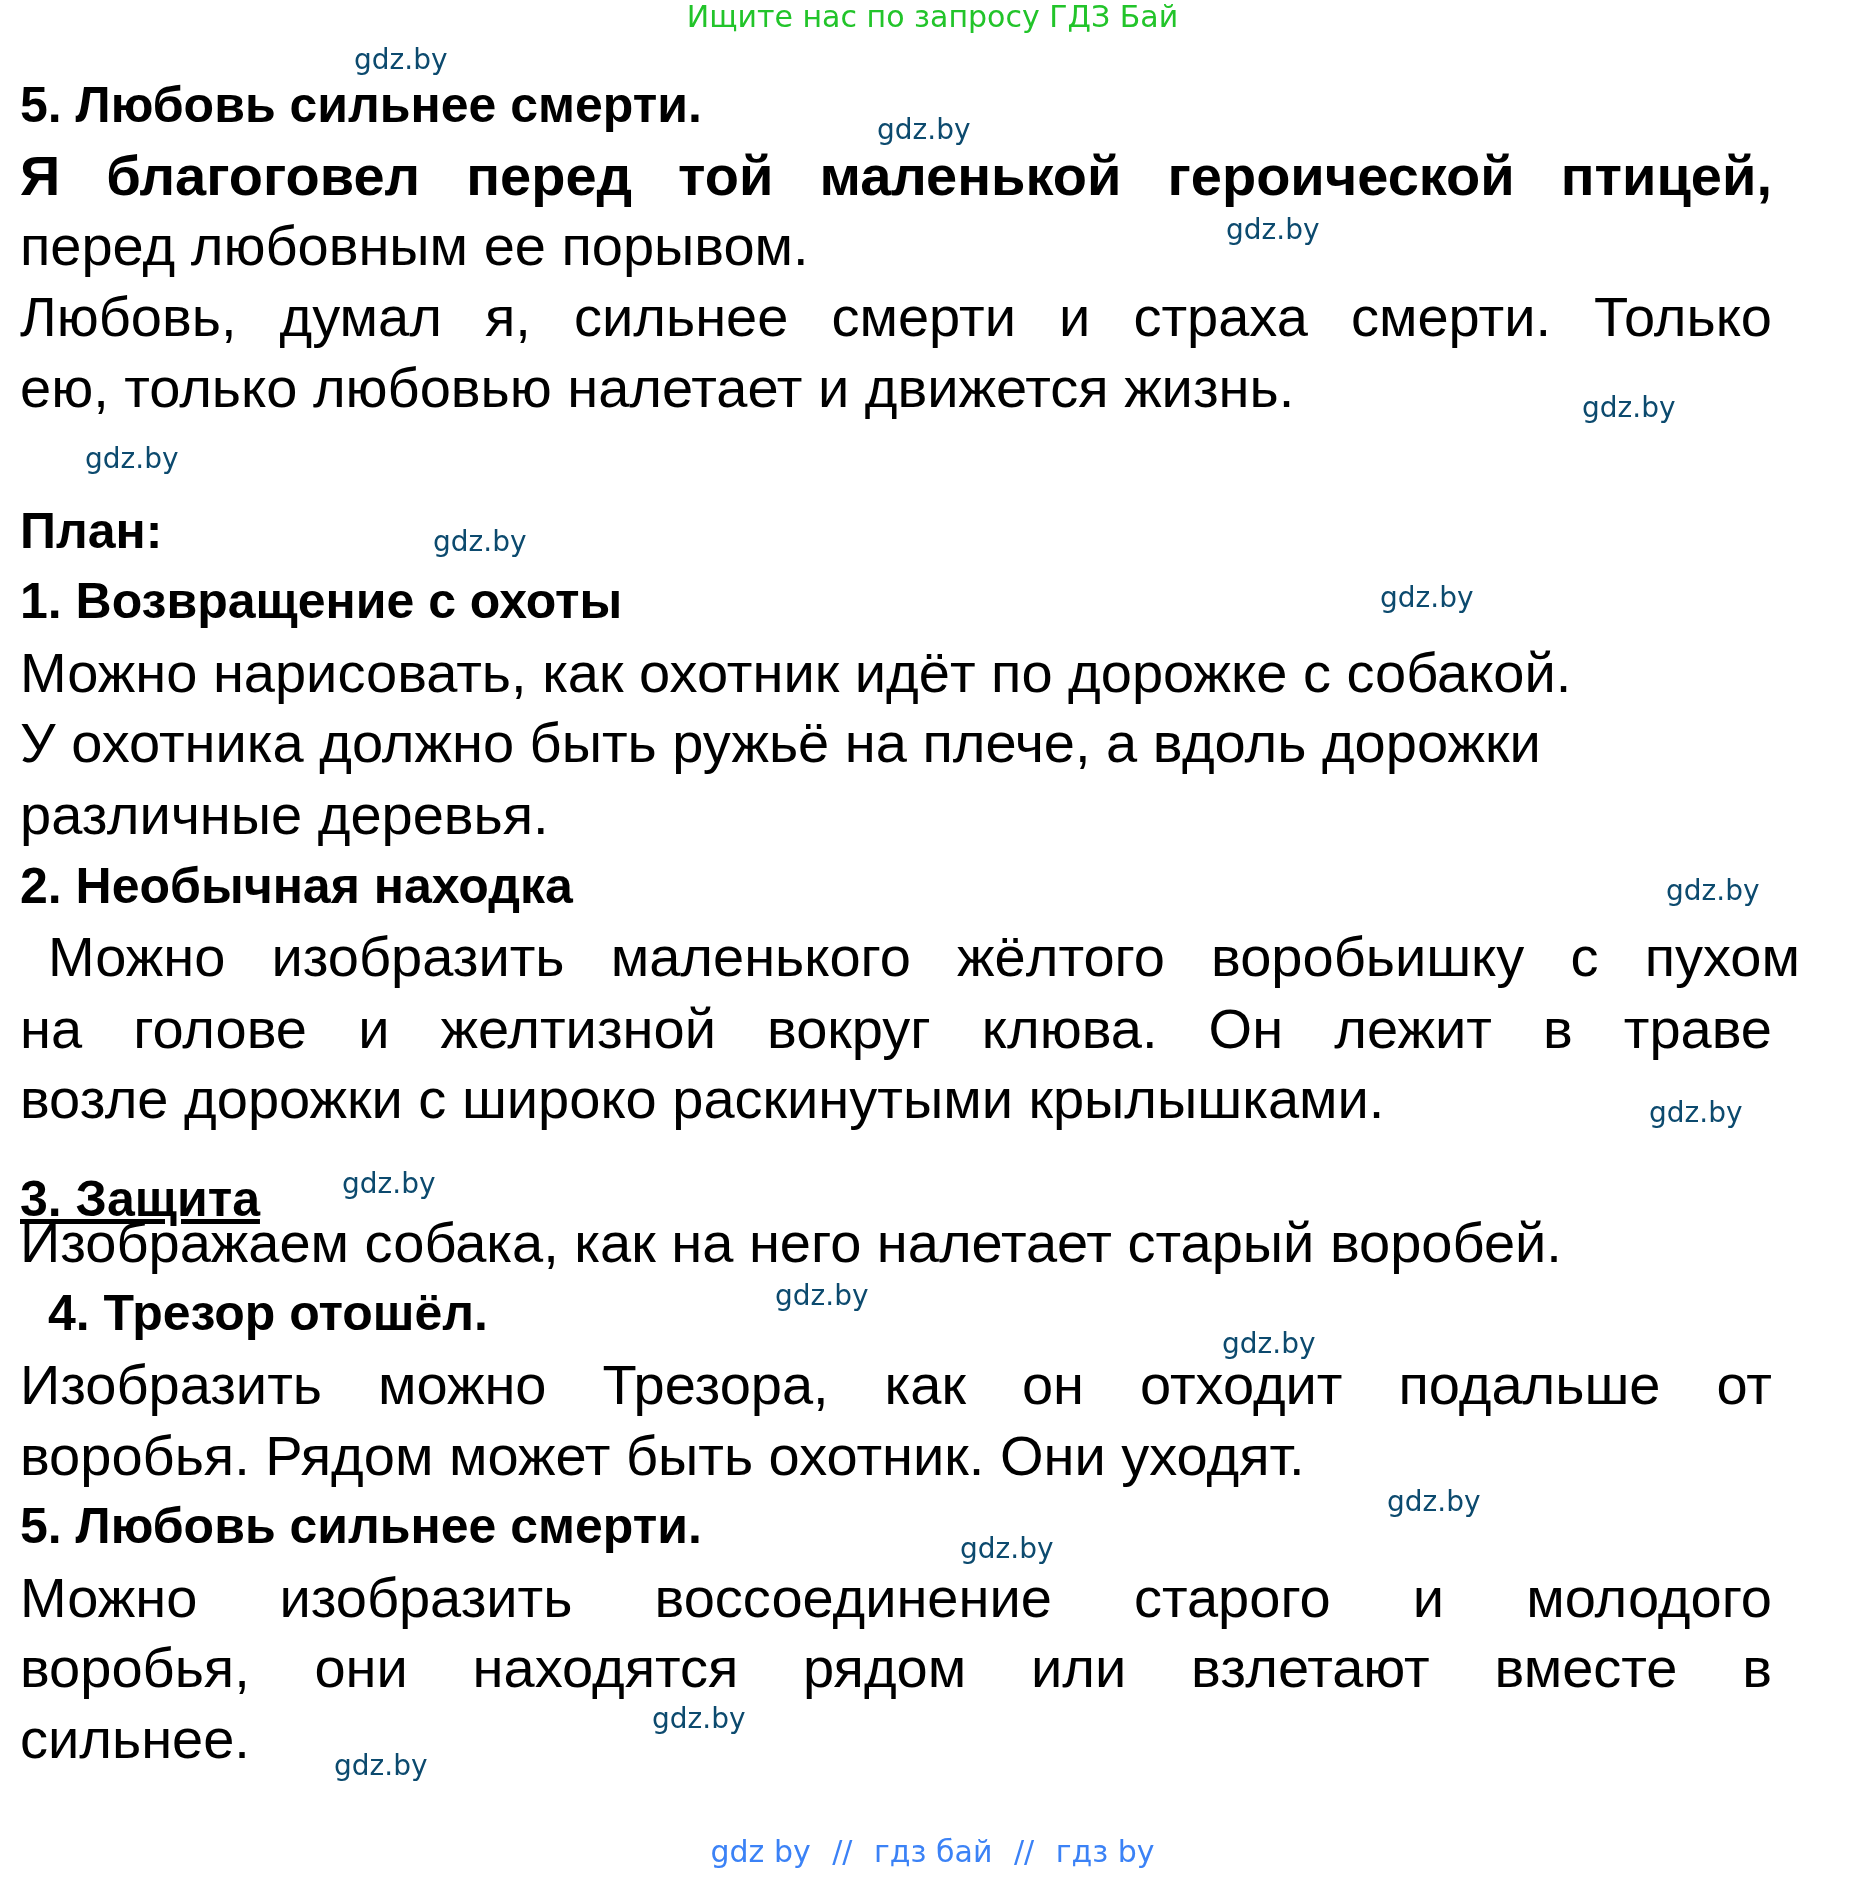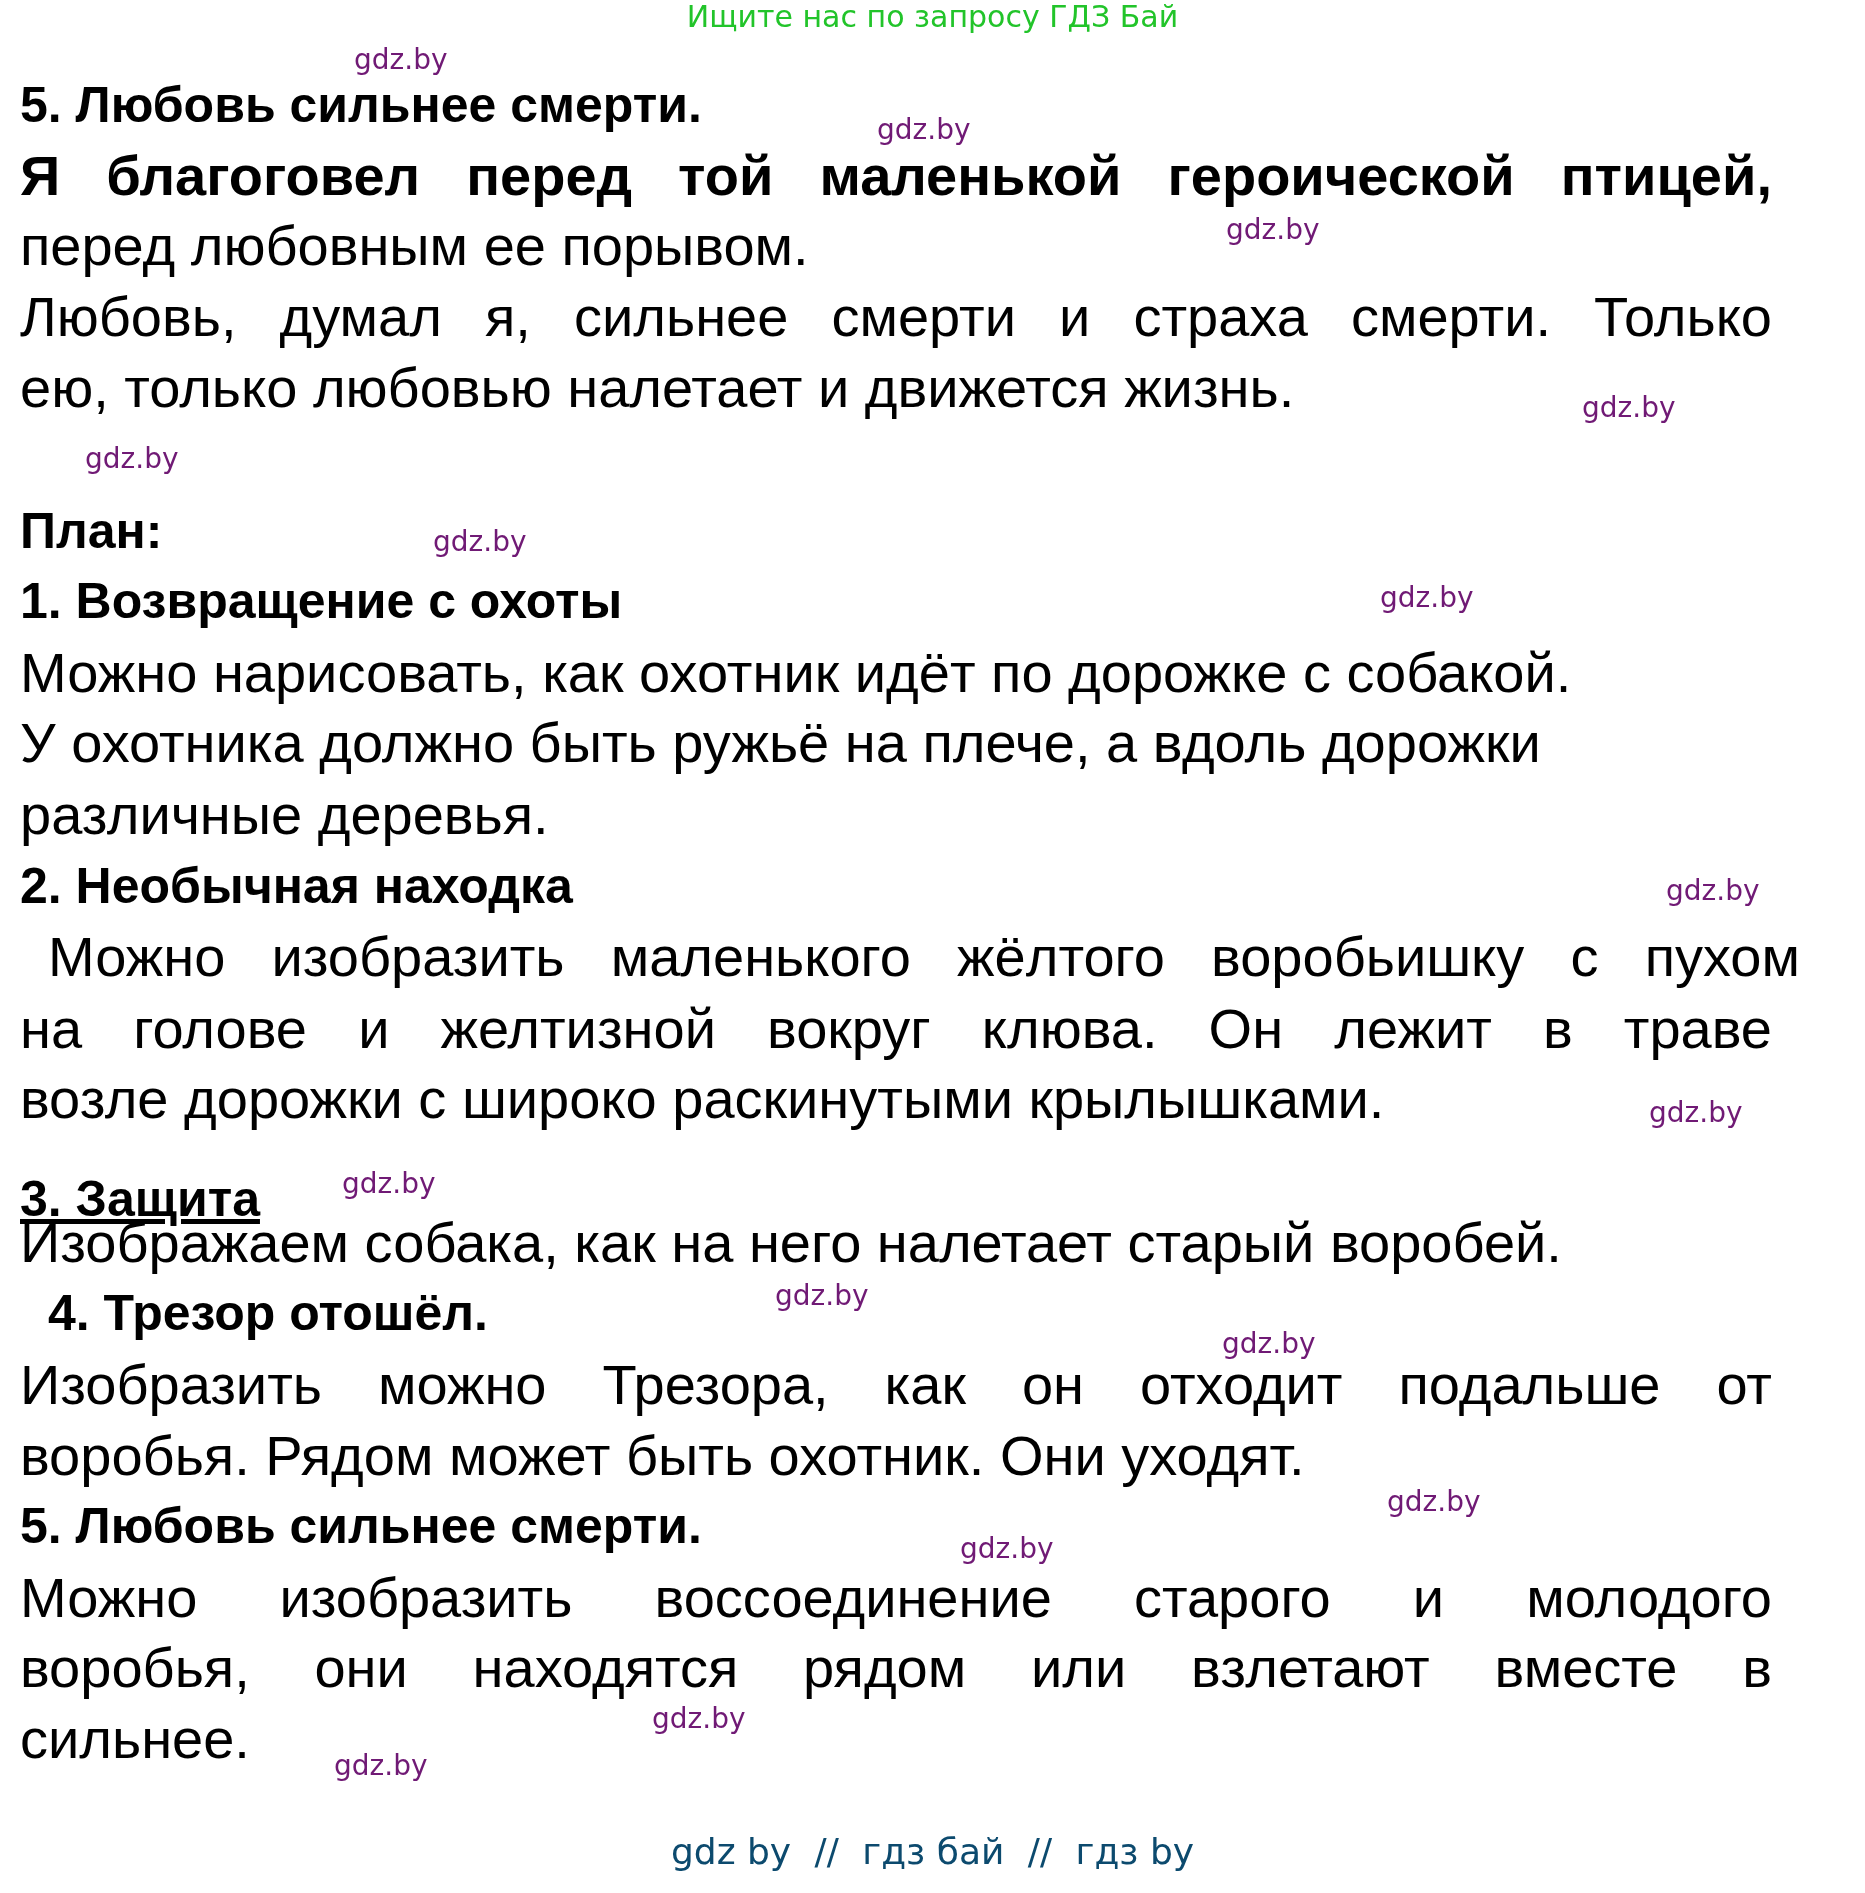--- a/index.html
+++ b/index.html
@@ -2,22 +2,22 @@
 <html><head>
 <meta charset="utf-8">
 <style>
   html, body { margin: 0; padding: 0; background: #ffffff; }
   body { width: 1865px; height: 1893px; position: relative; overflow: hidden; font-family: "Liberation Sans", sans-serif; color: #000; }
   .abs { position: absolute; white-space: nowrap; }
   .header-banner { left: 0; width: 1865px; top: 0; text-align: center; color: #22c42a; font-size: 30px; line-height: 34px; font-family: "DejaVu Sans", sans-serif; }
   .heading { left: 20px; font-weight: bold; font-size: 50px; line-height: 64px; }
   .line { left: 20px; font-size: 56px; line-height: 64px; }
   .justify { width: 1752px; text-align: justify; text-align-last: justify; }
-  .wm { font-size: 28px; line-height: 32px; color: #701a75; font-family: "DejaVu Sans", sans-serif; }
-  .footer { left: 0; width: 1865px; top: 1834px; text-align: center; color: #0c4a6e; font-size: 36px; line-height: 36px; font-family: "DejaVu Sans", sans-serif; }
+  .wm { font-size: 28px; line-height: 32px; color: #0c4a6e; font-family: "DejaVu Sans", sans-serif; }
+  .footer { left: 0; width: 1865px; top: 1834px; text-align: center; color: #3b82f6; font-size: 30px; line-height: 36px; font-family: "DejaVu Sans", sans-serif; }
   .footer span { margin: 0 6px; }
 </style>
 </head>
 <body>
 
 <div class="abs header-banner">Ищите нас по запросу ГДЗ Бай</div>
 
 <div class="abs heading" style="top:73px;">5. Любовь сильнее смерти.</div>
 <div class="abs line justify" style="top:144px;font-weight:bold;">Я благоговел перед той маленькой героической птицей,</div>
 <div class="abs line" style="top:214px;">перед любовным ее порывом.</div>

